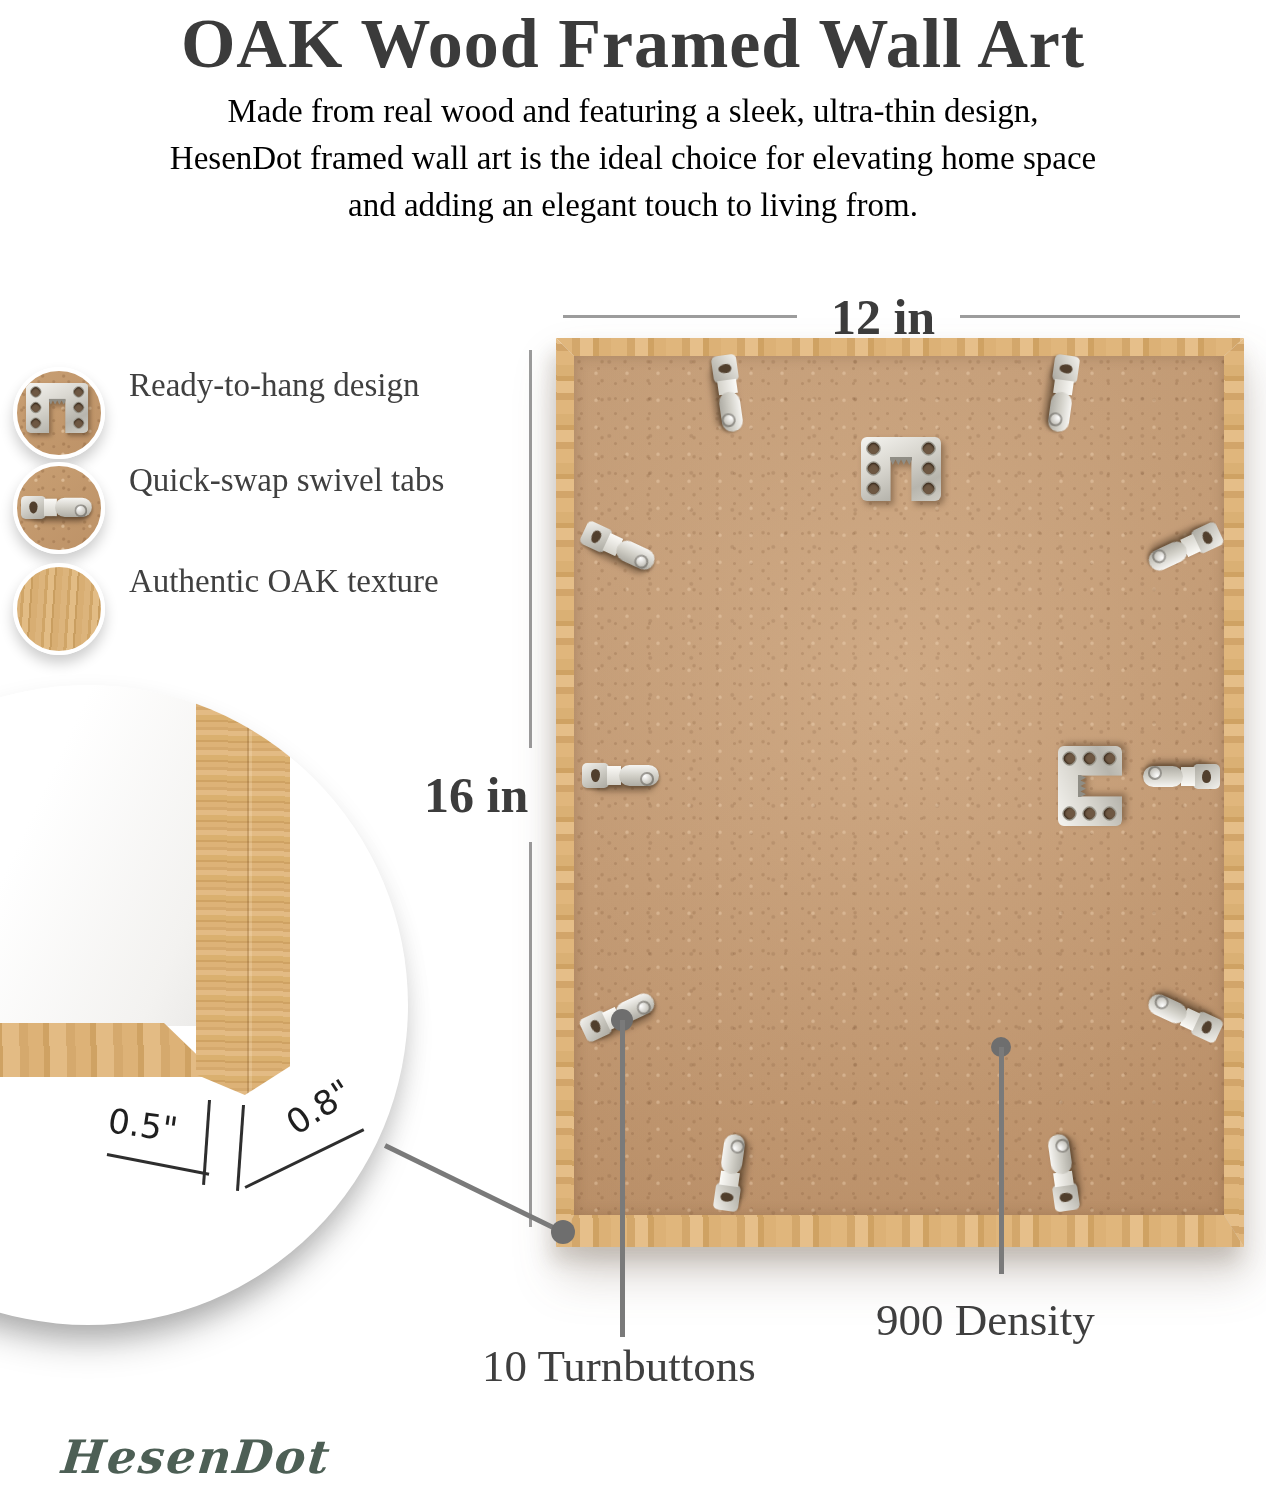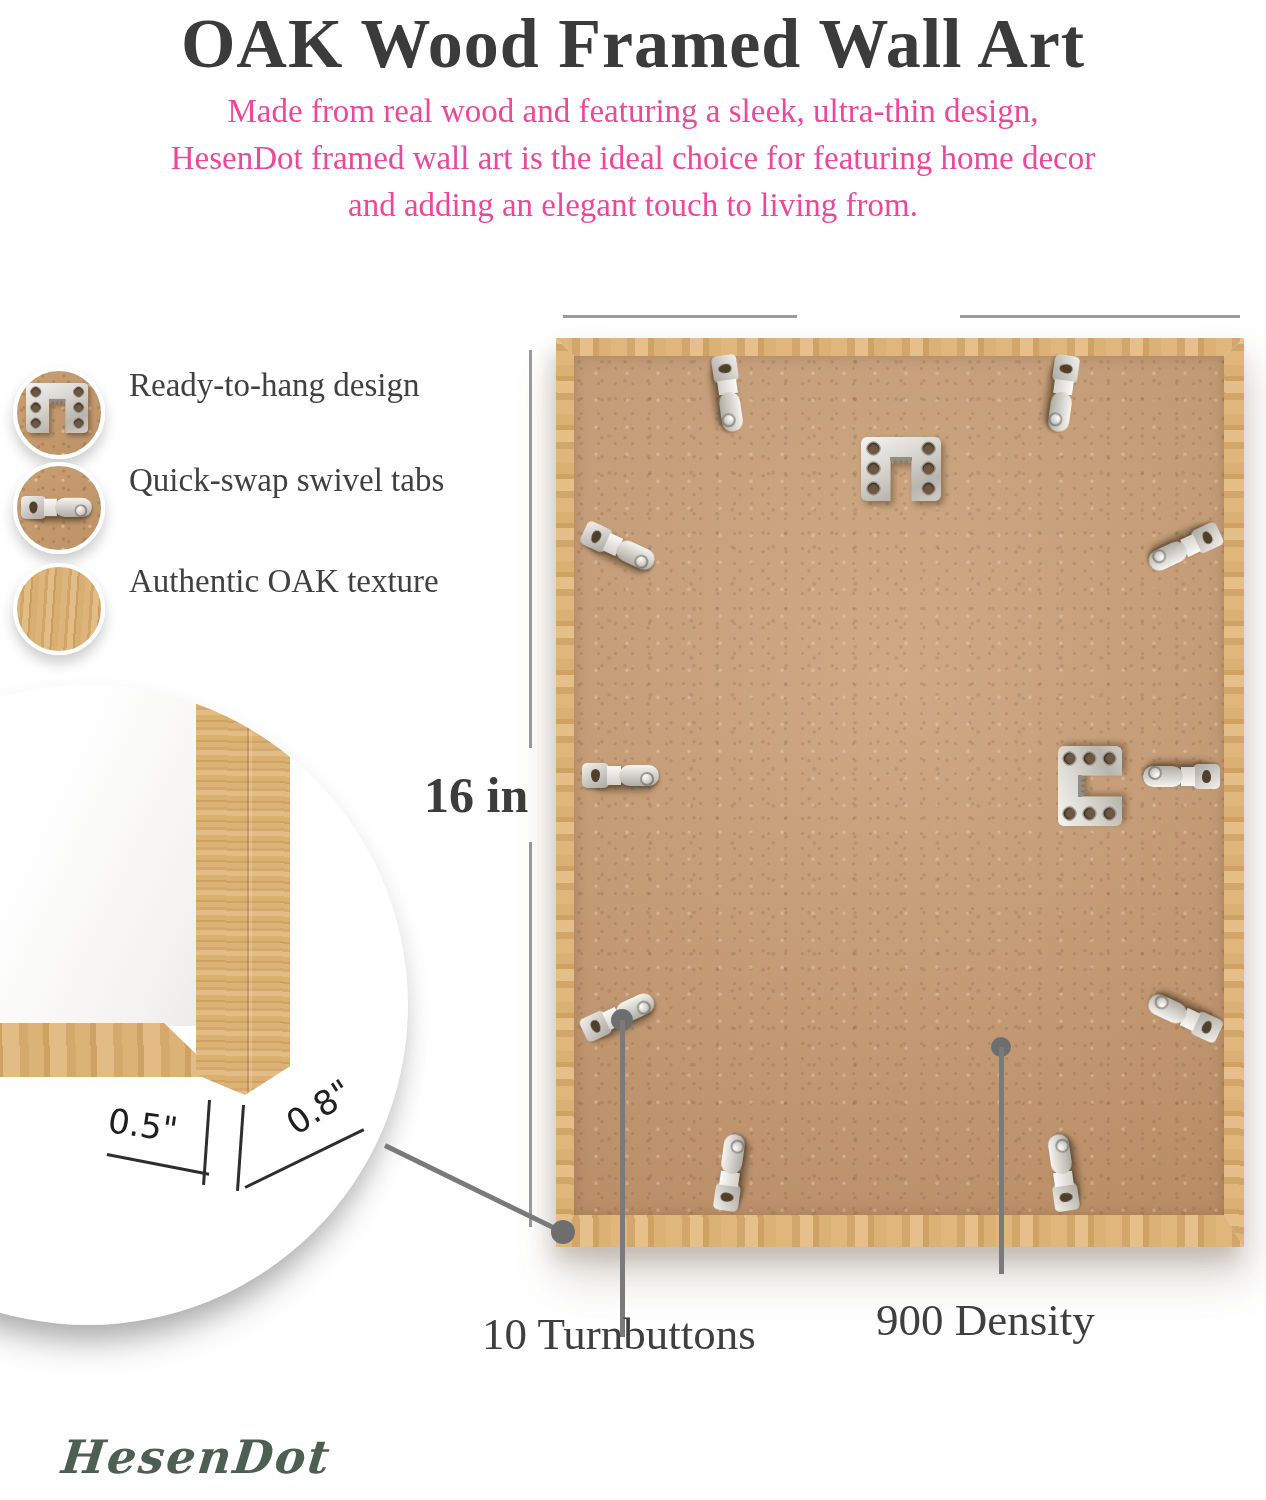--- a/index.html
+++ b/index.html
@@ -7,21 +7,21 @@
     position:relative;width:1266px;height:1500px;background:#ffffff;overflow:hidden;
     font-family:"Liberation Serif", serif;color:#3e3e3e;
   }
   
   .title{
     position:absolute;top:4px;left:0;width:100%;text-align:center;
     font-size:70px;font-weight:bold;letter-spacing:1px;color:#3b3b3b;
   }
   .subtitle{
     position:absolute;top:88px;left:0;width:100%;text-align:center;
-    font-size:33px;line-height:47px;color:#ec4899;
+    font-size:33px;line-height:47px;color:#000000;
   }
   
   .feature{position:absolute;left:13px;display:flex;align-items:flex-start;}
   .f1{top:367px;} .f2{top:462px;} .f3{top:563px;}
   .f-icon{
     position:relative;width:84px;height:84px;border-radius:50%;
     border:4px solid #ffffff;overflow:hidden;flex:0 0 auto;
     box-shadow:0 8px 14px rgba(0,0,0,.20);
     background:#c49a6e;
   }
@@ -138,21 +138,21 @@
   }
 </style>
 </head>
 <body>
 
 <div class="canvas">
 
   <div class="title">OAK Wood Framed Wall Art</div>
   <div class="subtitle">
     <div>Made from real wood and featuring a sleek, ultra-thin design,</div>
-    <div>HesenDot framed wall art is the ideal choice for featuring home decor</div>
+    <div>HesenDot framed wall art is the ideal choice for elevating home space</div>
     <div>and adding an elegant touch to living from.</div>
   </div>
 
   <div class="feature f1">
     <div class="f-icon cardboard">
       <div class="hanger" style="left:9px;top:12px;transform:scale(.78);transform-origin:top left;">
         <div class="hg-base"></div>
           <div class="hg-teeth"></div>
         <div class="hg-hole hh-l hh-1"></div>
           <div class="hg-hole hh-l hh-2"></div>
@@ -182,20 +182,21 @@
     </div>
     <div class="f-label">Quick-swap swivel tabs</div>
   </div>
 
   <div class="feature f3">
     <div class="f-icon oakwood"></div>
     <div class="f-label">Authentic OAK texture</div>
   </div>
 
   <div class="dim-line dl-left"></div>
+  <div class="dim-text w-label">12 in</div>
   <div class="dim-line dl-right"></div>
 
   <div class="dim-line dl-up"></div>
   <div class="dim-text h-label">16 in</div>
   <div class="dim-line dl-down"></div>
 
   <div class="frame">
     <div class="backboard"></div>
     <div class="bar bar-h bar-top"></div>
     <div class="bar bar-h bar-bottom"></div>
@@ -355,21 +356,21 @@
     <div class="cd-line" style="left:477px;top:501px;width:132px;transform:rotate(-26deg);"></div>
     <div class="cd-dim" style="left:340px;top:420px;transform:rotate(8deg);">0.5"</div>
     <div class="cd-dim" style="left:516px;top:402px;transform:rotate(-33deg);">0.8"</div>
   </div>
 
   <div class="c-line" style="left:385px;top:1143px;width:198px;height:5px;transform:rotate(26deg);transform-origin:left center;"></div>
   <div class="c-dot" style="left:551px;top:1220px;width:24px;height:24px;"></div>
 
   <div class="c-dot" style="left:611px;top:1009px;width:22px;height:22px;"></div>
   <div class="c-line" style="left:620px;top:1020px;width:5px;height:317px;"></div>
-  <div class="lbl" style="left:482px;top:1308px;">10 Turnbuttons</div>
+  <div class="lbl" style="left:482px;top:1340px;">10 Turnbuttons</div>
 
   <div class="c-dot" style="left:991px;top:1037px;width:20px;height:20px;"></div>
   <div class="c-line" style="left:999px;top:1047px;width:5px;height:227px;"></div>
   <div class="lbl" style="left:876px;top:1294px;">900 Density</div>
 
   <div class="logo">HesenDot</div>
 
 </div>
 
 </body></html>

